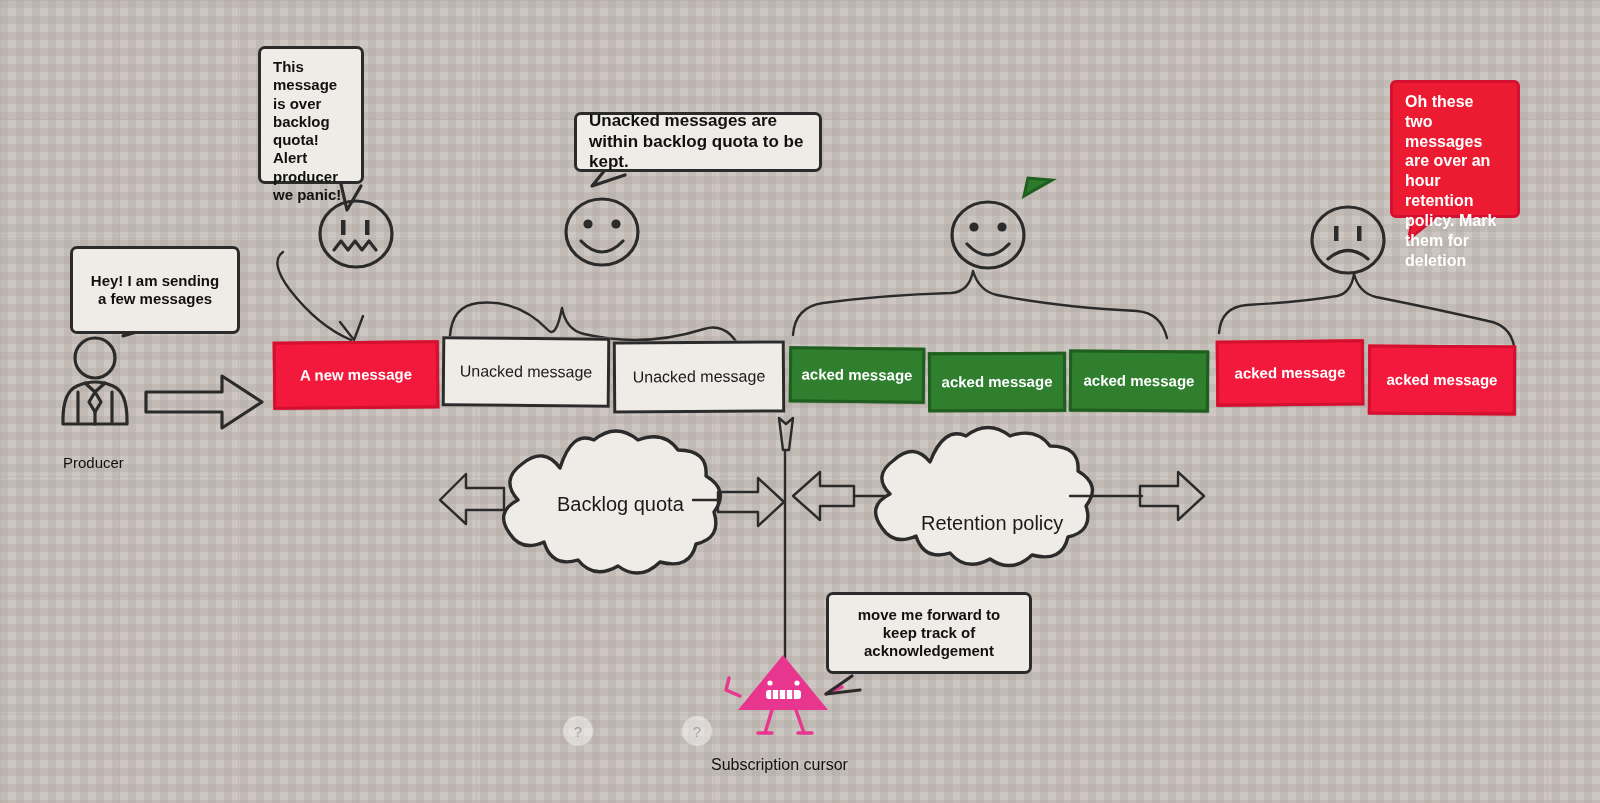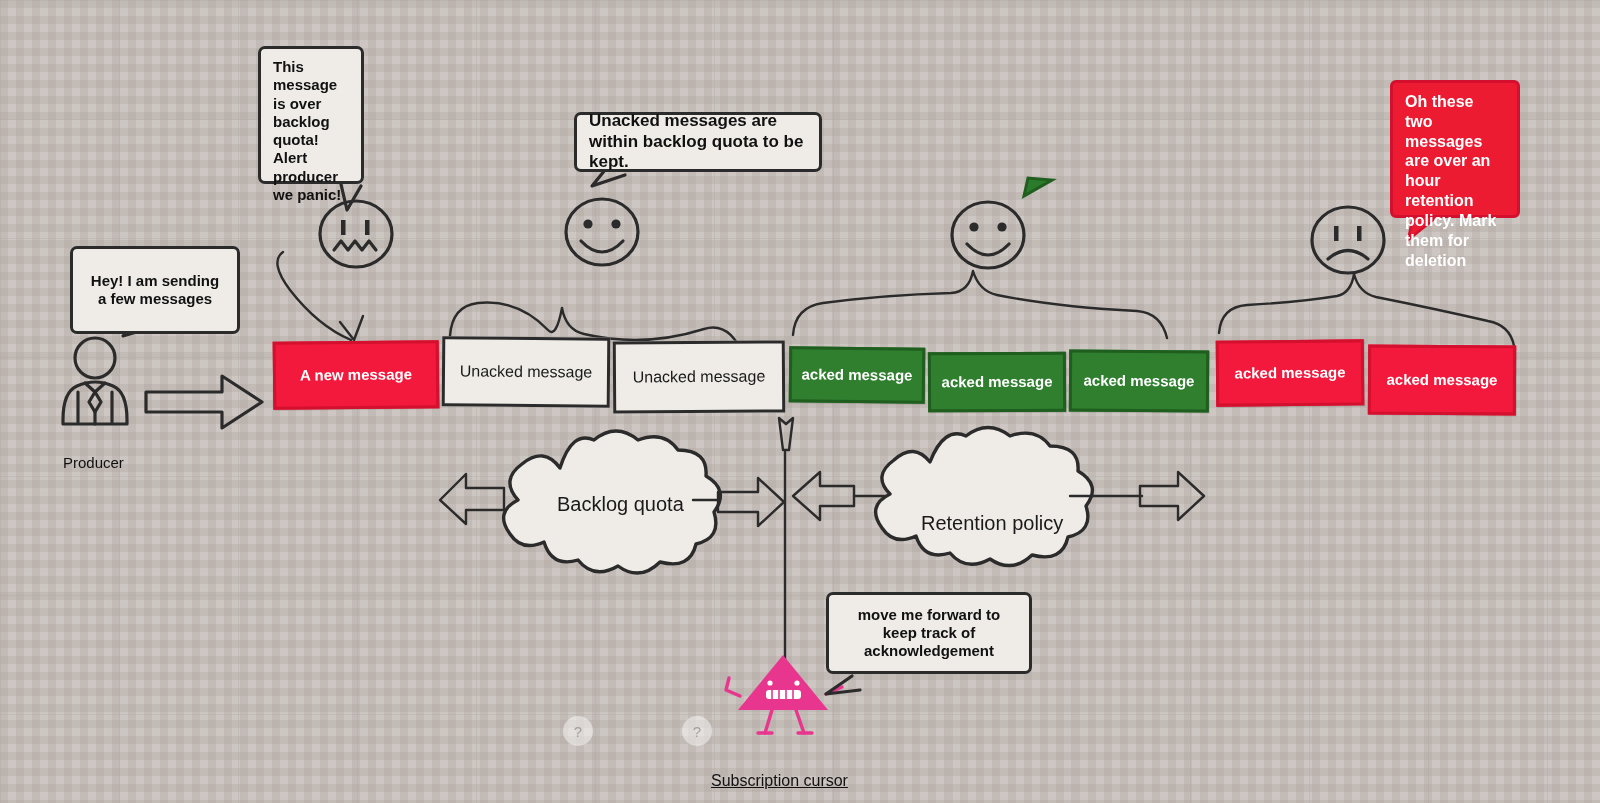--- a/index.html
+++ b/index.html
@@ -311,17 +311,17 @@
 
   <div class="bubble red" style="left:1390px; top:80px; width:130px; height:138px;">Oh these two messages are over an hour retention policy. Mark them for deletion</div>
 
   <div class="bubble outline" style="left:70px; top:246px; width:170px; height:88px; text-align:center; display:flex; align-items:center; justify-content:center; font-size:15px;">Hey! I am sending a few messages</div>
 
   <div class="bubble outline" style="left:826px; top:592px; width:206px; height:82px; text-align:center; display:flex; align-items:center; justify-content:center; font-size:15px;">move me forward to keep track of acknowledgement</div>
 
   <div class="lbl" style="left:63px;  top:438px;margin-top:16px;">Producer</div>
   <div class="cloudlbl" style="left:557px; top:493px;">Backlog quota</div>
   <div class="cloudlbl" style="left:921px; top:512px;">Retention policy</div>
-  <div class="lbl big" style="left:711px; top:772px;text-decoration:underline;">Subscription cursor</div>
+  <div class="lbl big" style="left:711px; top:756px;">Subscription cursor</div>
 
   <div class="qmark" style="left:563px; top:716px;">?</div>
   <div class="qmark" style="left:682px; top:716px;">?</div>
 </div>
 
 </body></html>

